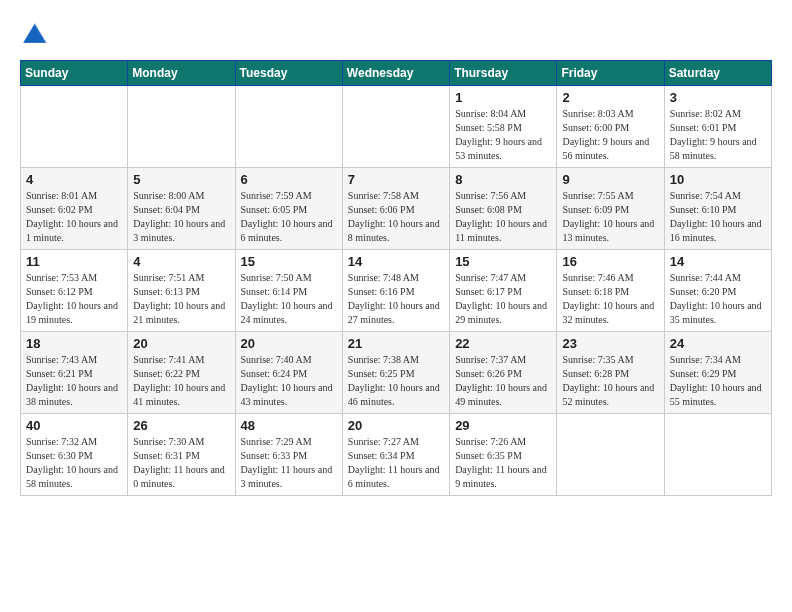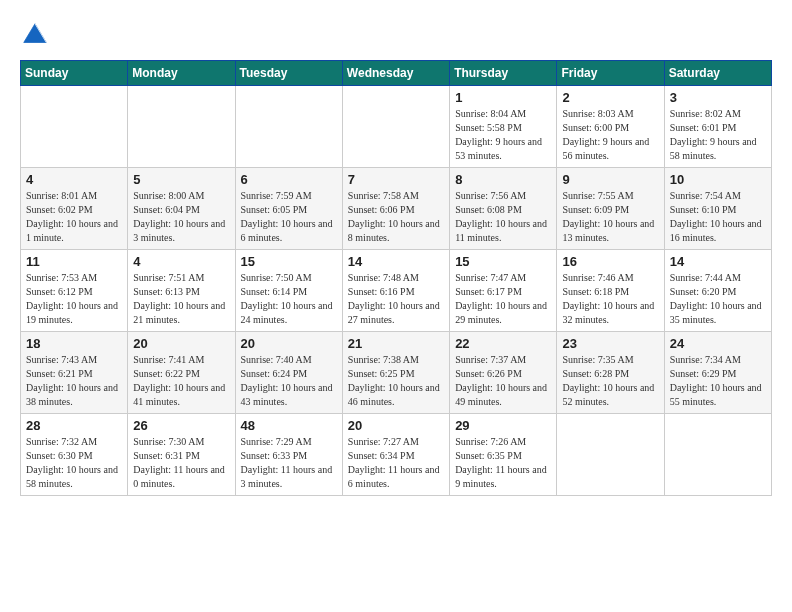--- a/index.html
+++ b/index.html
@@ -224,21 +224,21 @@
           <span class="day-number">23</span>
         <div class="day-info">Sunrise: 7:35 AM<br>Sunset: 6:28 PM<br>Daylight: 10 hours and 52 minutes.</div>
         </td>
         <td>
           <span class="day-number">24</span>
         <div class="day-info">Sunrise: 7:34 AM<br>Sunset: 6:29 PM<br>Daylight: 10 hours and 55 minutes.</div>
         </td>
       </tr>
       <tr>
         <td>
-          <span class="day-number">28</span>
+          <span class="day-number">40</span>
         <div class="day-info">Sunrise: 7:32 AM<br>Sunset: 6:30 PM<br>Daylight: 10 hours and 58 minutes.</div>
         </td>
         <td>
           <span class="day-number">26</span>
         <div class="day-info">Sunrise: 7:30 AM<br>Sunset: 6:31 PM<br>Daylight: 11 hours and 0 minutes.</div>
         </td>
         <td>
           <span class="day-number">48</span>
         <div class="day-info">Sunrise: 7:29 AM<br>Sunset: 6:33 PM<br>Daylight: 11 hours and 3 minutes.</div>
         </td>

